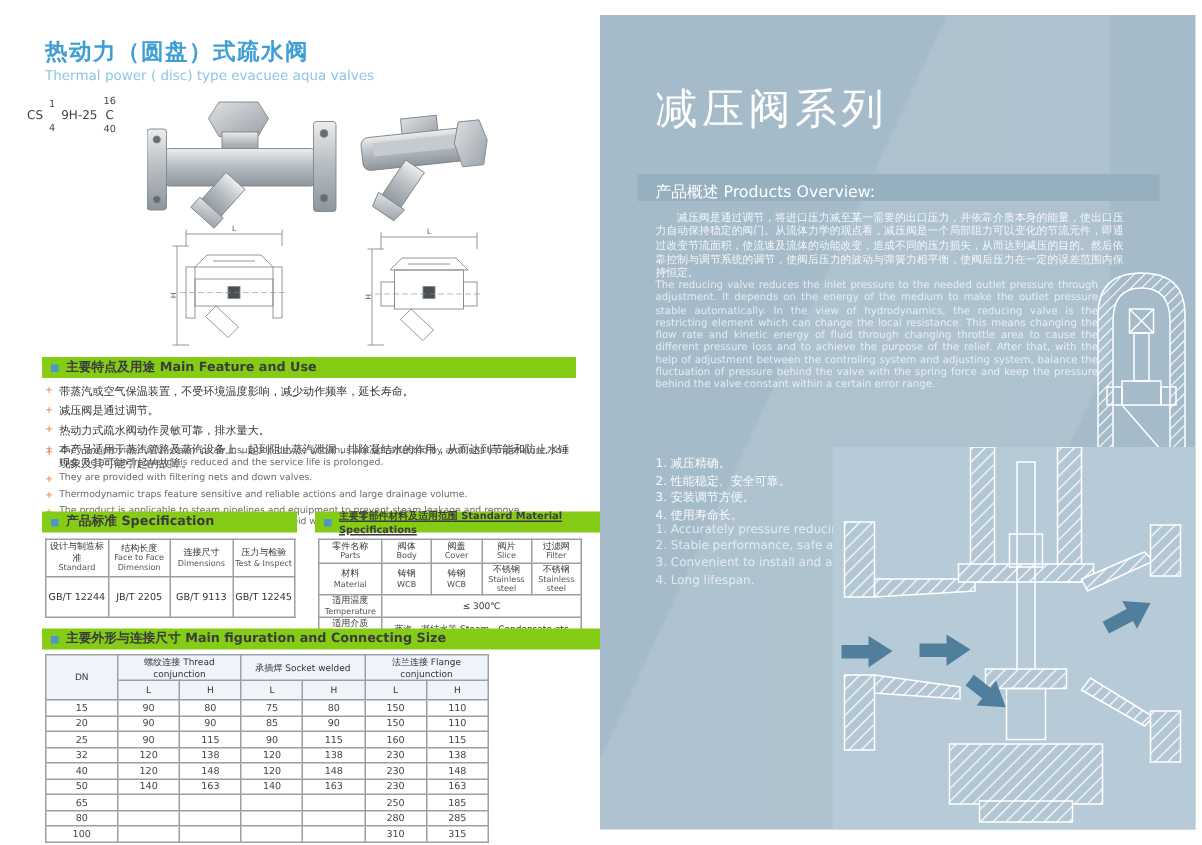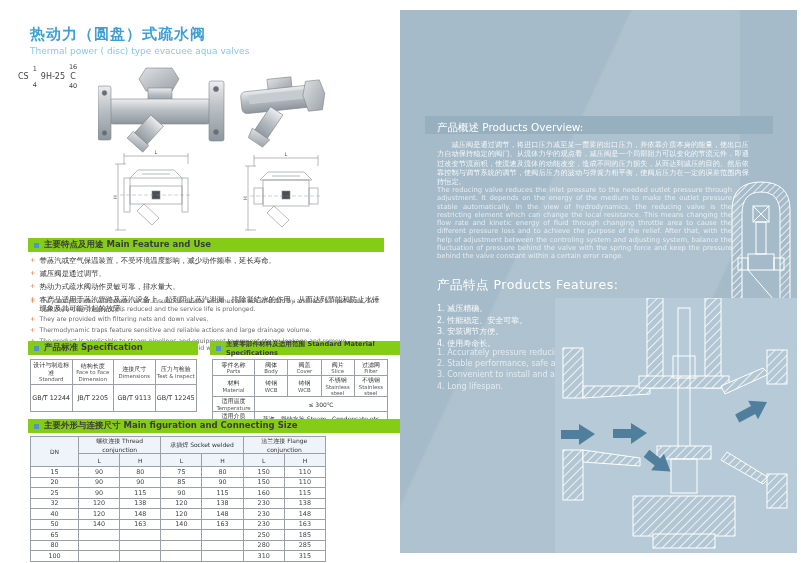--- a/index.html
+++ b/index.html
@@ -15,21 +15,21 @@
   .m-main { font-size:8px; }
   .m-stack { display:flex; flex-direction:column; align-items:center; gap:8px; font-size:6.5px; }
   .m-stack3 { display:flex; flex-direction:column; align-items:center; gap:1px; font-size:6.5px; }
 
   svg.products { position:absolute; left:98px; top:66px; }
 
   .bar { position:absolute; height:14px; background:#84cc16; display:flex; align-items:center; gap:5px; padding-left:6px; font-size:8.5px; font-weight:bold; color:#3c3c3c; }
   .bar .sq { width:5px; height:5px; background:#4f96c8; flex:0 0 auto; }
   #bar-features { left:28px; top:238px; width:356px; }
   #bar-spec     { left:28px; top:341px; width:170px; }
-  #bar-materials{ left:210px; top:341px; width:196px; font-size:6.6px; }
+  #bar-materials{ left:210px; top:341px; width:196px; font-size:6.6px;text-decoration:underline; }
   #bar-sizes    { left:28px; top:419px; width:424px; }
 
   .cn-list { position:absolute; left:30px; top:256px; width:356px; }
   .cn-item { font-size:7.4px; color:#333; margin-bottom:3.6px; display:flex; gap:4px; line-height:1.25; }
   .en-list { position:absolute; left:30px; top:297px; width:356px; }
   .en-item { font-size:6.2px; color:#6b6b6b; margin-bottom:2.4px; display:flex; gap:4px; line-height:1.25; }
   .marker { color:#e0793c; font-size:6.5px; line-height:1.3; flex:0 0 auto; }
 
   table { border-collapse:collapse; table-layout:fixed; }
   th,td { border:0.8px solid #9aa0a5; text-align:center; vertical-align:middle; font-weight:normal; }
@@ -451,28 +451,28 @@
       <rect x="30" y="52" width="10" height="32"></rect>
       <rect x="22" y="84" width="26" height="16"></rect>
       <rect x="12" y="88" width="10" height="12"></rect>
       <rect x="48" y="88" width="10" height="12"></rect>
       <line x1="22" y1="100" x2="48" y2="130"></line>
     </g>
   </svg>
 
   <div class="sheen"></div>
 
+  <div class="r-title-cn">减压阀系列</div>
 
   <div class="ov-band">
     <span>产品概述 Products Overview:</span>
   </div>
   <div class="ov-cn">减压阀是通过调节，将进口压力减至某一需要的出口压力，并依靠介质本身的能量，使出口压力自动保持稳定的阀门。从流体力学的观点看，减压阀是一个局部阻力可以变化的节流元件，即通过改变节流面积，使流速及流体的动能改变，造成不同的压力损失，从而达到减压的目的。然后依靠控制与调节系统的调节，使阀后压力的波动与弹簧力相平衡，使阀后压力在一定的误差范围内保持恒定。</div>
   <div class="ov-en">The reducing valve reduces the inlet pressure to the needed outlet pressure through adjustment. It depends on the energy of the medium to make the outlet pressure stable automatically. In the view of hydrodynamics, the reducing valve is the restricting element which can change the local resistance. This means changing the flow rate and kinetic energy of fluid through changing throttle area to cause the different pressure loss and to achieve the purpose of the relief. After that, with the help of adjustment between the controling system and adjusting system, balance the fluctuation of pressure behind the valve with the spring force and keep the pressure behind the valve constant within a certain error range.</div>
 
-  <div class="ft-header">产品特点 Products Features:</div>
 
   <div class="ft-cn">
     <div>1. 减压精确。</div>
     <div>2. 性能稳定、安全可靠。</div>
     <div>3. 安装调节方便。</div>
     <div>4. 使用寿命长。</div>
   </div>
 
   <div class="ft-en">
     <div>1. Accurately pressure reducing.</div>

